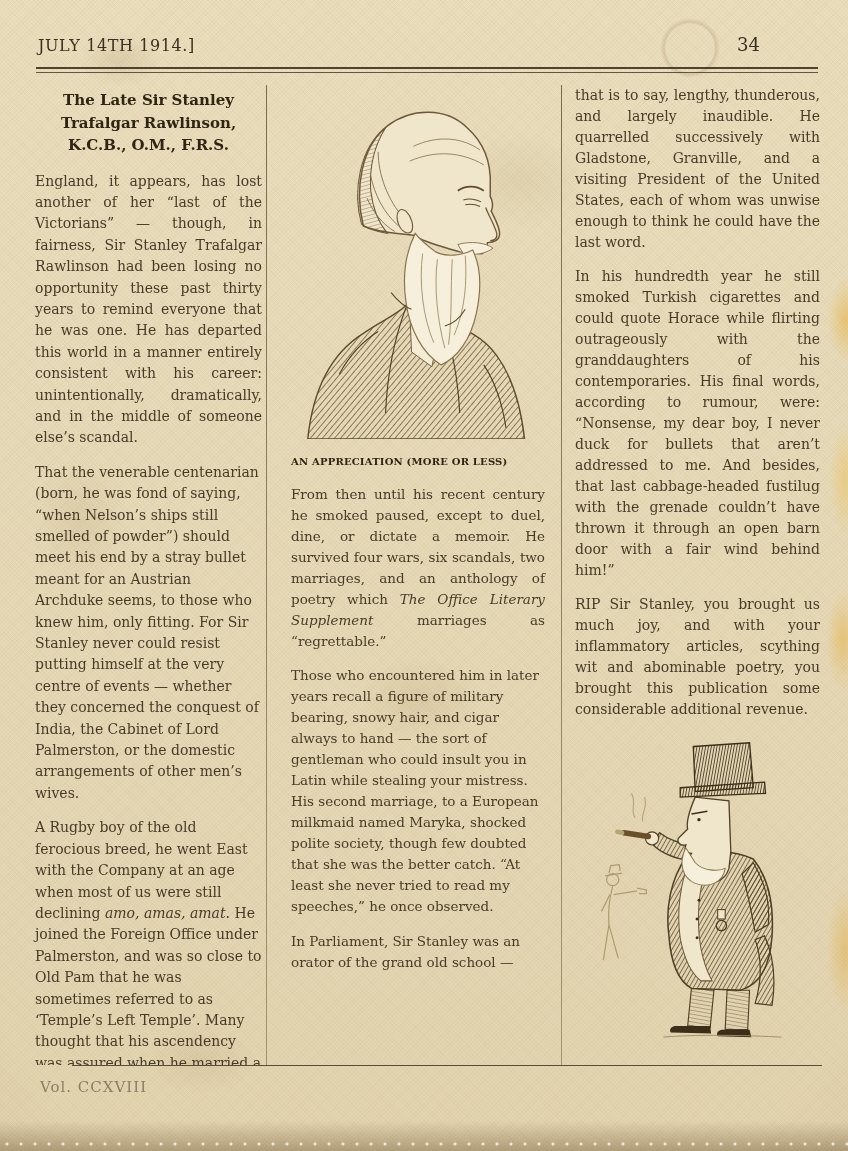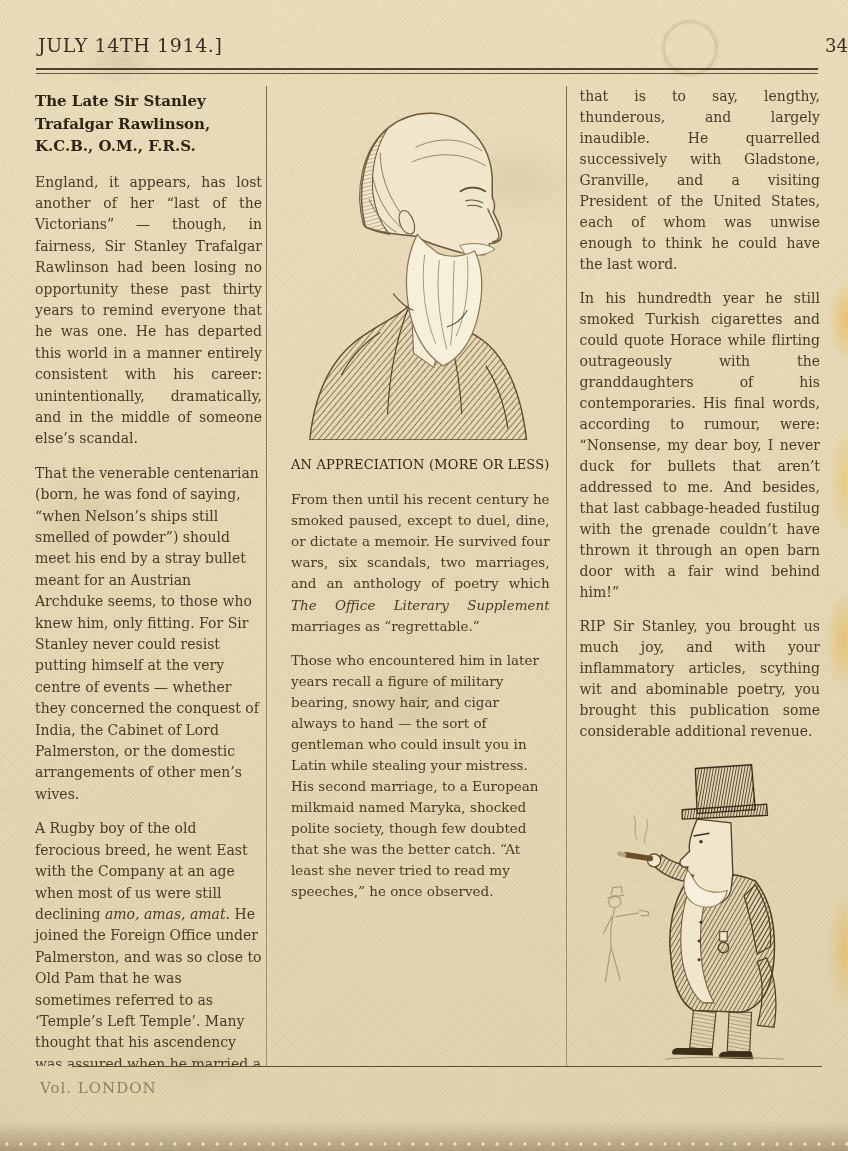--- a/index.html
+++ b/index.html
@@ -30,34 +30,34 @@
       linear-gradient(#eadebd, #e3d4b0);
   }
   .page::after{ 
     content:"";position:absolute;left:0;right:0;bottom:3px;height:8px;
     background-image:radial-gradient(circle at 50% 50%, rgba(255,252,235,0.85) 1.3px, rgba(0,0,0,0) 1.8px);
     background-size:14px 8px;opacity:.9;pointer-events:none;
   }
   
   .masthead{display:flex;align-items:baseline;padding:34px 0 0 0;}
   .masthead .cell{flex:1 1 0;}
-  .issue-date{padding-left:38px;font-size:19px;letter-spacing:.6px;color:#3a3020;white-space:nowrap;}
+  .issue-date{padding-left:38px;font-size:16px;letter-spacing:.6px;color:#3a3020;white-space:nowrap;}
   .paper-title{flex:0 0 auto;font-size:21px;letter-spacing:1.2px;color:#31291a;white-space:nowrap;}
-  .page-number{text-align:right;font-size:18px;color:#3a3020;}
+  .page-number{text-align:right;padding-right:88px;font-size:18px;color:#3a3020;}
   .double-rule{margin:12px 30px 0 36px;height:3px;
     border-top:2px solid rgba(52,42,25,0.85);border-bottom:1px solid rgba(52,42,25,0.75);}
   
   .columns{display:flex;align-items:stretch;height:992px;overflow:hidden;padding:12px 28px 0 35px;box-sizing:border-box;}
   .vrule{flex:0 0 1px;background:linear-gradient(rgba(112,94,64,0.9), rgba(112,94,64,0.55));}
   .col{box-sizing:border-box;}
   .col-left{flex:0 0 231px;padding-right:4px;font-size:14px;line-height:1.53;}
   .col-mid{flex:0 0 294px;padding:0 16px 0 24px;font-size:13.5px;line-height:1.56;}
   .col-right{flex:1 1 auto;padding-left:13px;font-size:14px;line-height:1.5;}
-  .obit-heading{font-size:15px;font-weight:bold;color:#2e2515;margin:4px 0 14px 0;line-height:1.5;}
-  .appreciation-heading{font-size:13px;font-weight:normal;color:#2e2515;text-align:left;
+  .obit-heading{font-size:15px;font-weight:bold;color:#2e2515;margin:4px 0 14px 0;line-height:1.5;text-align:center;}
+  .appreciation-heading{font-size:10px;font-weight:bold;color:#2e2515;text-align:left;
     letter-spacing:.2px;margin:12px 0 14px 0;white-space:nowrap;}
   p.para{margin:0 0 13px 0;text-indent:0;}
   p.justify{text-align:justify;}
   .col i{font-style:italic;}
   
   figure{margin:0;padding:0;}
   .portrait-fig{height:355px;display:flex;justify-content:center;align-items:flex-start;margin:2px 0 4px 0;}
   .cartoon-fig{height:306px;display:flex;justify-content:center;align-items:flex-end;margin-top:4px;}
   
   .bottom-rule{margin:0 26px 0 72px;border-top:1px solid rgba(55,45,28,0.8);}
@@ -120,20 +120,21 @@
 
           <path d="M122,158 C112,178 108,204 112,232 C116,262 130,288 150,300 C168,292 182,272 188,244 C194,216 192,192 184,176 C172,182 156,184 144,178 C136,172 128,166 122,158 Z" fill="#f6efdb" stroke="#8a744d" stroke-width="1.3"></path>
           <path d="M130,180 C126,210 130,248 142,276 M146,186 C142,216 146,252 154,282 M162,186 C160,216 162,248 158,278 M176,182 C178,210 176,240 164,268" fill="none" stroke="#9c8659" stroke-width="0.9"></path>
 
           <path d="M96,222 C104,232 112,238 118,240 M176,240 C170,250 162,256 154,258" fill="none" stroke="#5d4b2c" stroke-width="1.2"></path>
         </svg>
       </figure>
       <h3 class="appreciation-heading">AN APPRECIATION (MORE OR LESS)</h3>
       <p class="para justify"><span>From then until his recent century he smoked paused, except to duel, dine, or dictate a memoir. He survived four wars, six scandals, two marriages, and an anthology of poetry which </span><i>The Office Literary Supplement</i><span> marriages as “regrettable.”</span></p>
       <p class="para">Those who encountered him in later years recall a figure of military bearing, snowy hair, and cigar always to hand — the sort of gentleman who could insult you in Latin while stealing your mistress. His second marriage, to a European milkmaid named Maryka, shocked polite society, though few doubted that she was the better catch. “At least she never tried to read my speeches,” he once observed.</p>
+      <p class="para">In Parliament, Sir Stanley was an orator of the grand old school —</p>
     </section>
 
     <div class="vrule"></div>
 
     <section class="col col-right">
       <p class="para justify">that is to say, lengthy, thunderous, and largely inaudible. He quarrelled successively with Gladstone, Granville, and a visiting President of the United States, each of whom was unwise enough to think he could have the last word.</p>
       <p class="para justify">In his hundredth year he still smoked Turkish cigarettes and could quote Horace while flirting outrageously with the granddaughters of his contemporaries. His final words, according to rumour, were: “Nonsense, my dear boy, I never duck for bullets that aren’t addressed to me. And besides, that last cabbage-headed fustilug with the grenade couldn’t have thrown it through an open barn door with a fair wind behind him!”</p>
       <p class="para justify">RIP Sir Stanley, you brought us much joy, and with your inflammatory articles, scything wit and abominable poetry, you brought this publication some considerable additional revenue.</p>
       <figure class="cartoon-fig" aria-label="caricature of a portly gentleman in top hat smoking a cigar, wearing a medal, with a duelling figure in the background">
         <svg width="240" height="300" viewBox="0 0 250 320">
@@ -194,15 +195,15 @@
           <path d="M106,52 L196,46 L197,58 L106,62 Z" fill="url(#cHat)" stroke="#3c2f1a" stroke-width="1.4"></path>
 
           <path d="M88,318 C120,315 180,316 214,318" fill="none" stroke="#a08c66" stroke-width="1"></path>
         </svg>
       </figure>
     </section>
 
   </main>
 
   <div class="bottom-rule"></div>
-  <footer class="volume">Vol. LONDON</footer>
+  <footer class="volume">Vol. CCXVIII</footer>
 
 </div>
 
 </body></html>

